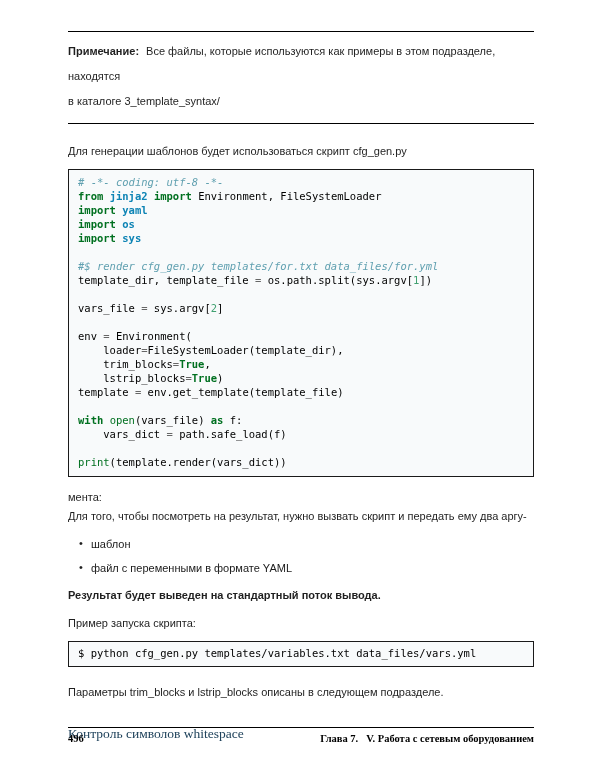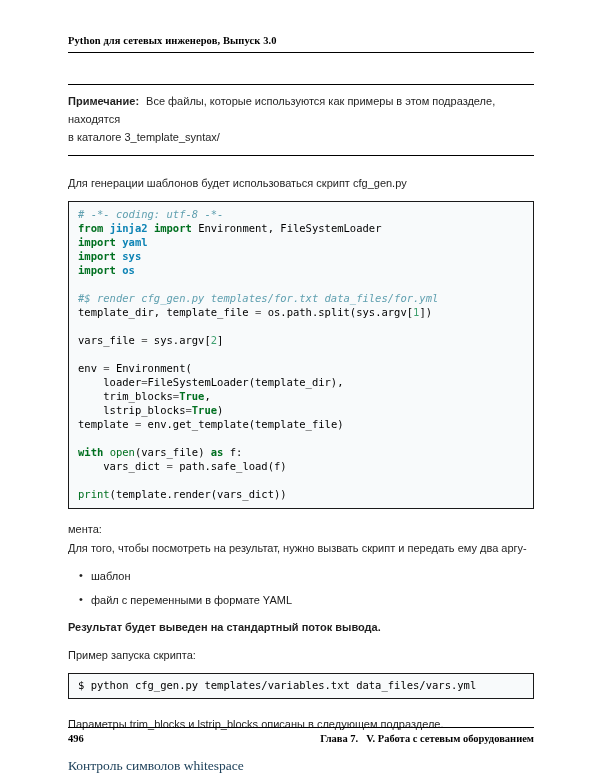--- a/index.html
+++ b/index.html
@@ -28,21 +28,21 @@
     letter-spacing: 0.1px;
   }
 
   
   .note {
     margin-top: 31px;
     border-top: 1.2px solid #000;
     border-bottom: 1.2px solid #000;
     padding: 7px 0 9px 0;
     font-size: 11px;
-    line-height: 18px;
+    line-height: 25px;
     color: #1f1f1f;
   }
   .note .note-label { font-weight: bold; margin-right: 7px; }
 
   .para {
     font-size: 11px;
     line-height: 19px;
     color: #1f1f1f;
   }
   .intro { margin-top: 18px; }
@@ -109,37 +109,34 @@
     font-size: 10.5px;
     color: #000;
   }
   .page-footer .chapter-label { margin-right: 8px; }
 </style>
 </head>
 <body>
 
 <div class="page">
 
-  <div class="page-header">
-    <span class="title">Python для сетевых инженеров, Выпуск 3.0</span>
-  </div>
 
   <div class="note">
     <div><span class="note-label">Примечание:</span><span>Все файлы, которые используются как примеры в этом подразделе, находятся</span></div>
     <div>в каталоге 3_template_syntax/</div>
   </div>
 
   <div class="para intro">Для генерации шаблонов будет использоваться скрипт cfg_gen.py</div>
 
   <div class="codeblock codeblock-main">
       <div class="code-line"><span class="tok-c"># -*- coding: utf-8 -*-</span></div>
       <div class="code-line"><span class="tok-k">from</span><span> </span><span class="tok-nn">jinja2</span><span> </span><span class="tok-k">import</span><span> Environment, FileSystemLoader</span></div>
       <div class="code-line"><span class="tok-k">import</span><span> </span><span class="tok-nn">yaml</span></div>
+      <div class="code-line"><span class="tok-k">import</span><span> </span><span class="tok-nn">os</span></div>
       <div class="code-line"><span class="tok-k">import</span><span> </span><span class="tok-nn">sys</span></div>
-      <div class="code-line"><span class="tok-k">import</span><span> </span><span class="tok-nn">os</span></div>
       <div class="code-line">&nbsp;</div>
       <div class="code-line"><span class="tok-c">#$ render cfg_gen.py templates/for.txt data_files/for.yml</span></div>
       <div class="code-line"><span>template_dir, template_file </span><span class="tok-o">=</span><span> os.path.split(sys.argv[</span><span class="tok-m">1</span><span>])</span></div>
       <div class="code-line">&nbsp;</div>
       <div class="code-line"><span>vars_file </span><span class="tok-o">=</span><span> sys.argv[</span><span class="tok-m">2</span><span>]</span></div>
       <div class="code-line">&nbsp;</div>
       <div class="code-line"><span>env </span><span class="tok-o">=</span><span> Environment(</span></div>
       <div class="code-line"><span>    loader</span><span class="tok-o">=</span><span>FileSystemLoader(template_dir),</span></div>
       <div class="code-line"><span>    trim_blocks</span><span class="tok-o">=</span><span class="tok-kc">True</span><span>,</span></div>
       <div class="code-line"><span>    lstrip_blocks</span><span class="tok-o">=</span><span class="tok-kc">True</span><span>)</span></div>

